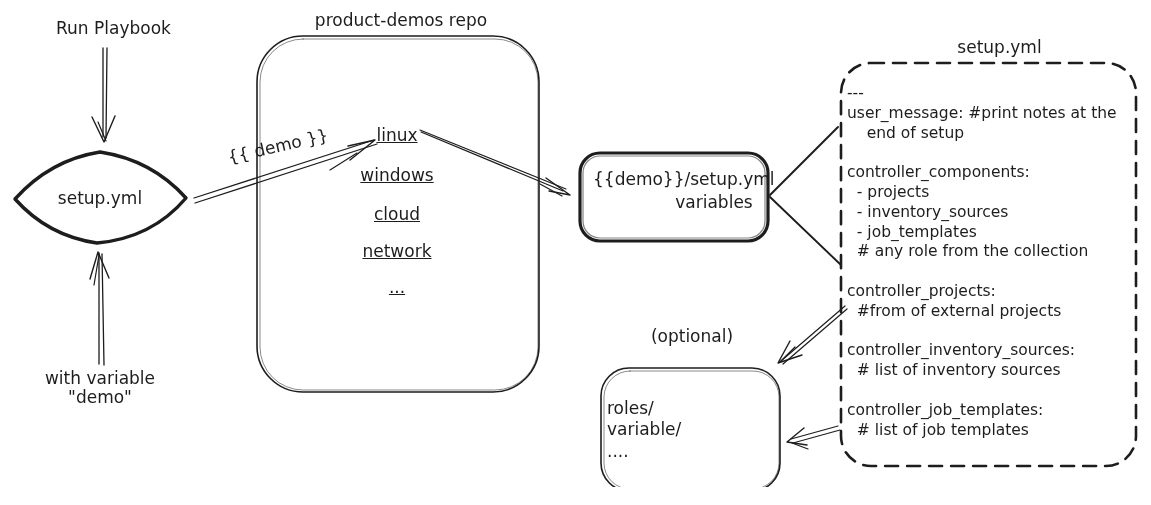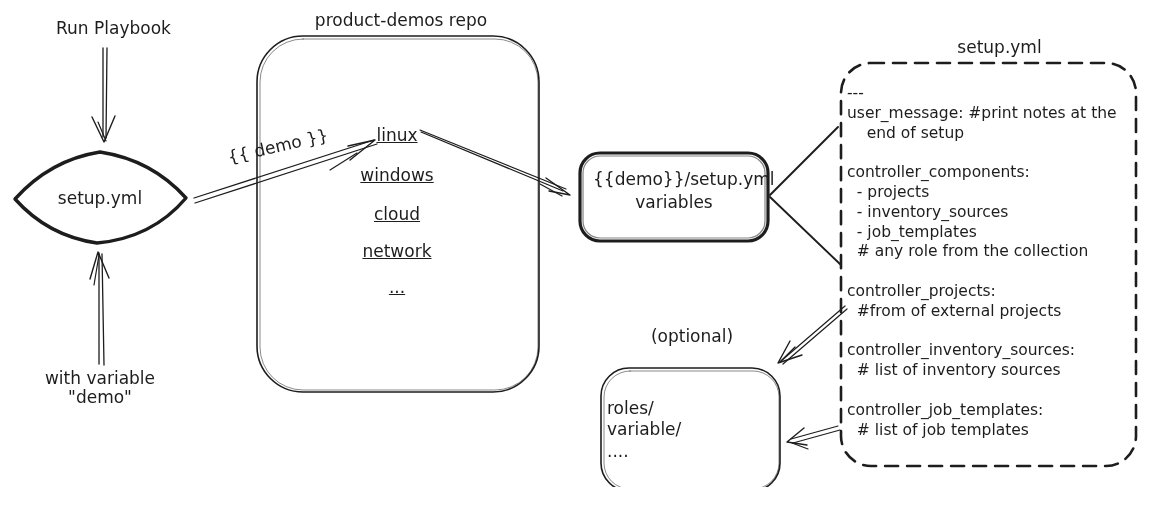--- a/index.html
+++ b/index.html
@@ -21,21 +21,21 @@
   .withvar-2{left:38px;top:388px;width:124px;}
   .repo-title{left:301px;top:11px;width:200px;text-align:center;}
   .repo-item{left:317px;width:160px;text-decoration:underline;}
   .ri-0{top:126px;}
   .ri-1{top:166px;}
   .ri-2{top:205px;}
   .ri-3{top:242px;}
   .ri-4{top:278px;}
   .demo-label{left:226px;top:137px;width:104px;transform:rotate(-13deg);}
   .vars-1{left:584px;top:170px;width:180px;padding-left:9px;}
-  .vars-2{left:584px;top:193px;width:180px;}
+  .vars-2{left:584px;top:193px;width:180px;padding-left:40px;}
   .setup-title{left:927px;top:38px;width:145px;}
   .yaml{position:absolute;left:847px;top:84px;width:292px;}
   .yaml-line{height:19.8px;line-height:19.8px;font-size:15.5px;white-space:pre;}
   .ext-title-1{left:608px;top:327px;width:168px;}
   .ext-title-2{left:608px;top:347px;width:168px;}
   .ext-line{left:607px;}
   .el-0{top:399px;}
   .el-1{top:420px;}
   .el-2{top:442px;}
   .stroke{fill:none;stroke:#1d1d1d;stroke-linecap:round;stroke-linejoin:round;}

